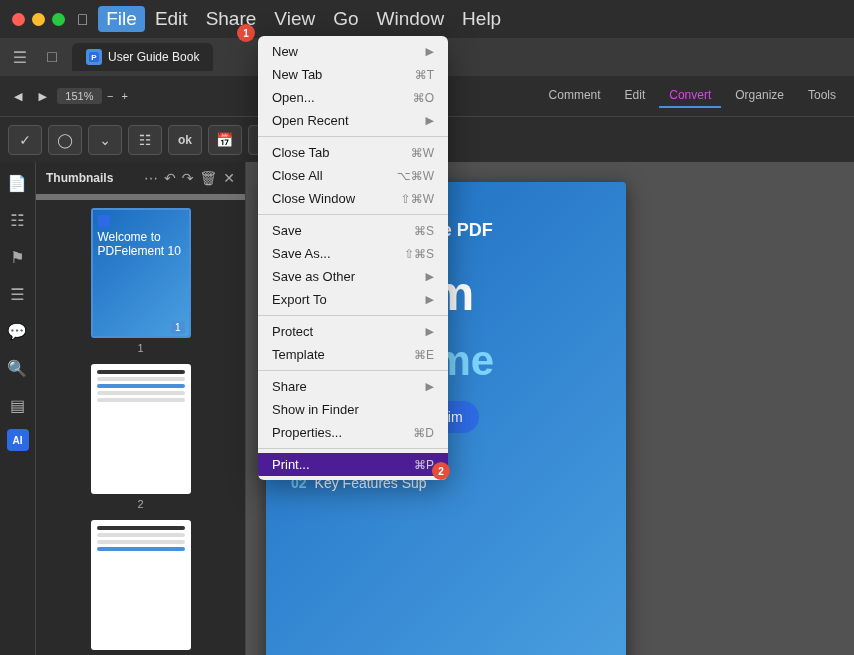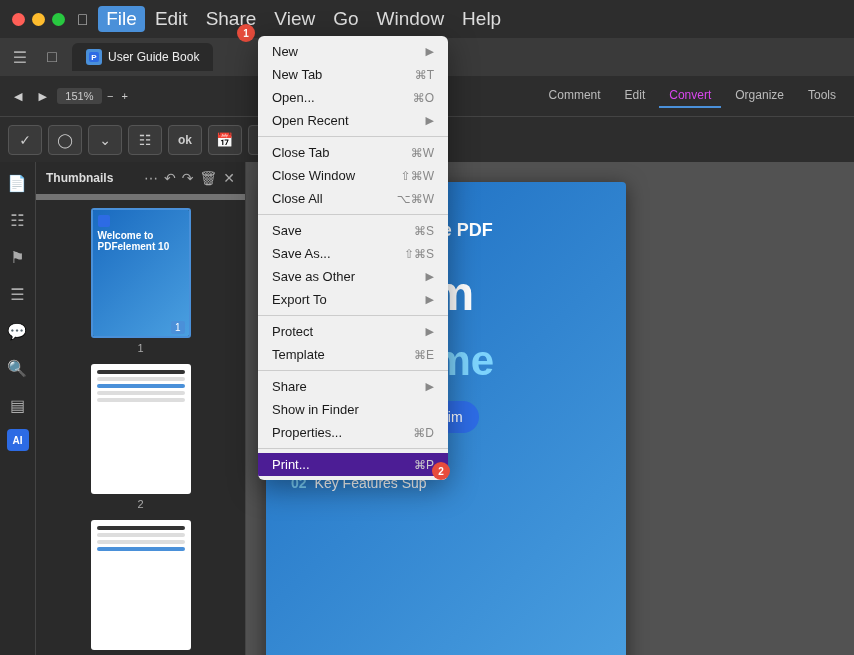--- a/index.html
+++ b/index.html
@@ -202,21 +202,21 @@
     .thumb-content-1 { 
       width: 100%; height: 100%; 
       background: linear-gradient(135deg, #1a6bc0 0%, #4a9fe0 100%);
       display: flex; flex-direction: column; 
       padding: 5px;
     }
     .thumb-logo-small {
       width: 12px; height: 12px; background: #2d6be4; border-radius: 2px;
       margin-bottom: 3px;
     }
-    .thumb-welcome { color: white; font-size: 10px; font-weight: 700; }
+    .thumb-welcome { color: white; font-size: 12px; font-weight: 400; }
     .thumb-content-2, .thumb-content-3 {
       width: 100%; height: 100%;
       background: white;
       padding: 4px;
     }
     .thumb-line { height: 4px; background: #ddd; border-radius: 2px; margin-bottom: 3px; }
     .thumb-line-dark { background: #333; }
     .thumb-line-blue { background: #4a90d9; }
   </style>
 </head>
@@ -399,26 +399,26 @@
     </div>
   </div>
 
 
   <div class="menu-section">
     <div class="menu-row">
       <span class="menu-row-label">Close Tab</span>
       <span class="menu-shortcut">⌘W</span>
     </div>
     <div class="menu-row">
+      <span class="menu-row-label">Close All</span>
+      <span class="menu-shortcut">⌥⌘W</span>
+    </div>
+    <div class="menu-row">
       <span class="menu-row-label">Close Window</span>
       <span class="menu-shortcut">⇧⌘W</span>
-    </div>
-    <div class="menu-row">
-      <span class="menu-row-label">Close All</span>
-      <span class="menu-shortcut">⌥⌘W</span>
     </div>
   </div>
 
   <div class="menu-section">
     <div class="menu-row">
       <span class="menu-row-label">Save</span>
       <span class="menu-shortcut">⌘S</span>
     </div>
     <div class="menu-row">
       <span class="menu-row-label">Save As...</span>

